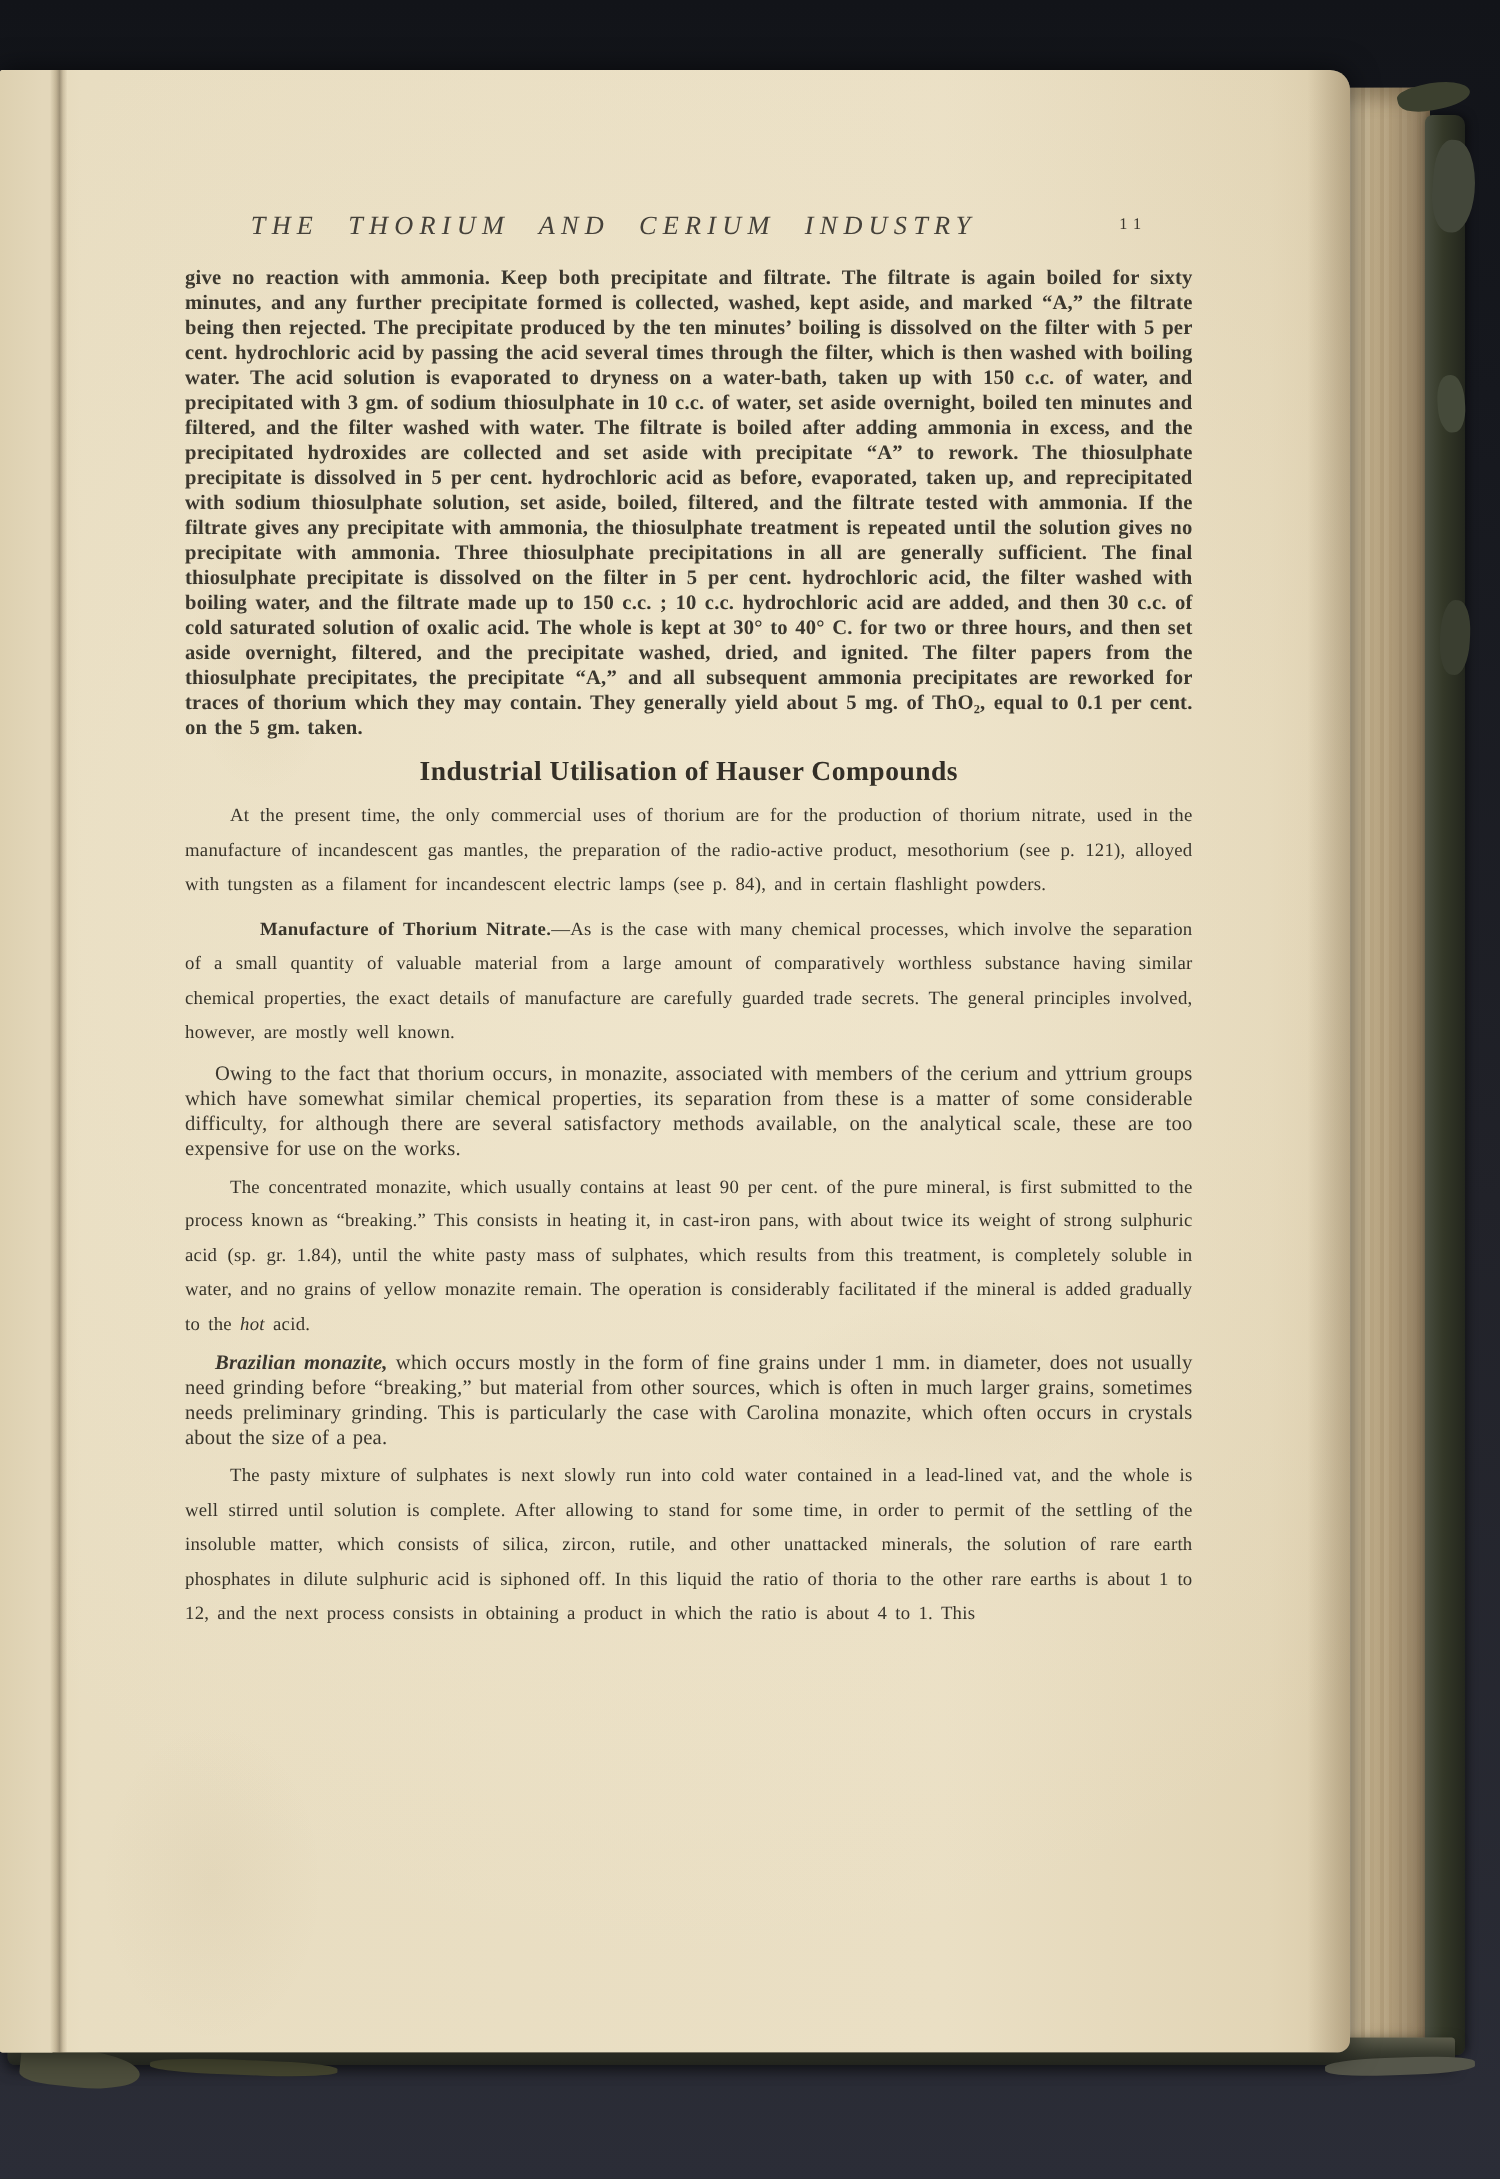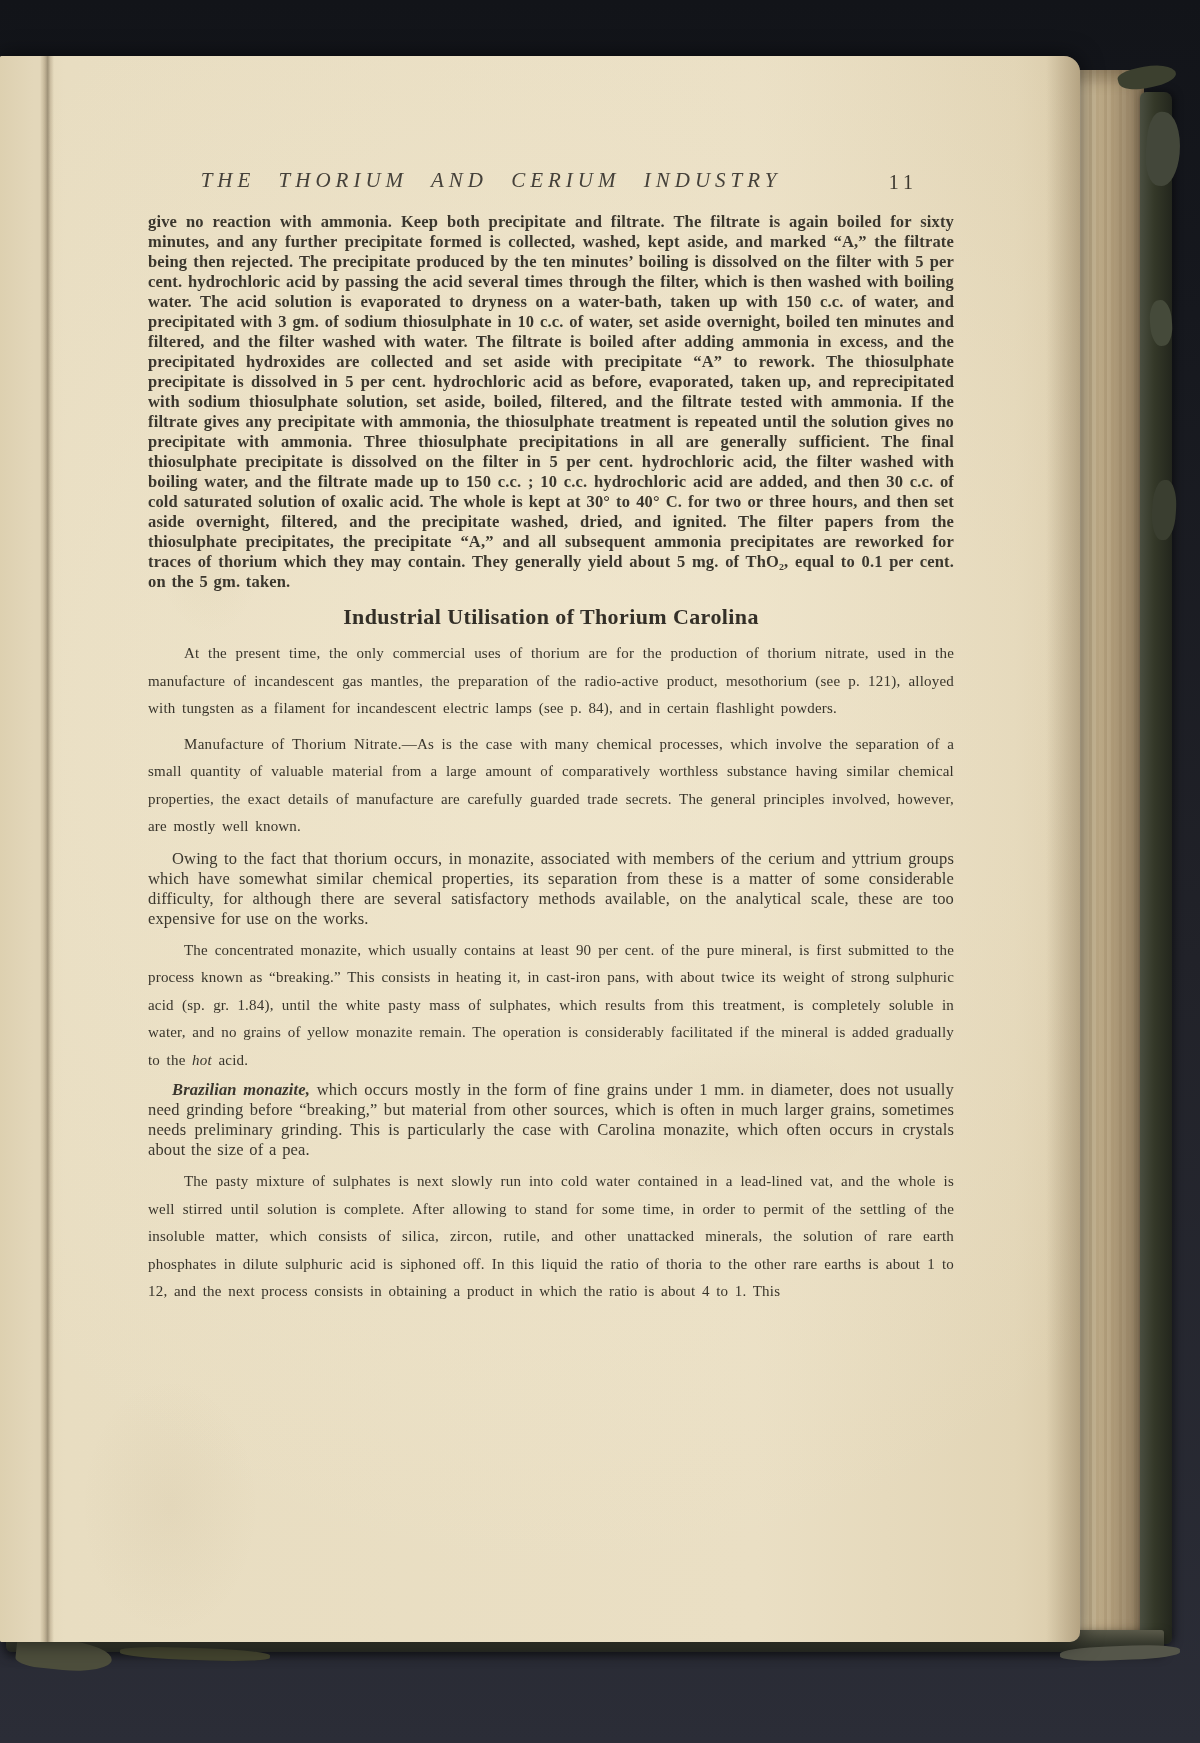--- a/index.html
+++ b/index.html
@@ -86,38 +86,38 @@
   .text-area {
     position: absolute; left: 148px; top: 0; width: 806px;
     color: #39352c;
   }
   .running-head { position: relative; margin-top: 112px; height: 30px; }
   .head-title {
     position: absolute; left: 343px; transform: translateX(-50%);
     font-style: italic; font-size: 21px; letter-spacing: 5px; word-spacing: 13px;
     color: #45413a; white-space: nowrap;
   }
-  .folio { position: absolute; right: 36px; top: 3px; font-size: 20px; letter-spacing: 5px; color: #3c382f; }
+  .folio { position: absolute; right: 36px; top: 3px; font-size: 13px; letter-spacing: 5px; color: #3c382f; }
 
   p { margin: 0; text-align: justify; }
   .fine { font-size: 16.5px; line-height: 20px; letter-spacing: .15px; word-spacing: 1.4px; color: #3b372e; }
   .body { font-size: 15px; line-height: 27.5px; letter-spacing: .2px; word-spacing: 2.6px; color: #38342b; }
 
   .cont { margin-top: 14px; font-weight: bold; }
   .footnote { text-indent: 26px; position: relative; }
   .fn-mark { font-size: 13px; color: #55503f; margin-right: 6px; }
   .section-heading {
     margin: 12px 0 10px 0; text-align: center;
     font-size: 22px; font-weight: 700; letter-spacing: .4px; color: #332f27;
   }
   .indent { text-indent: 36px; }
   .indent-sm { text-indent: 24px; }
   .mt-8 { margin-top: 8px; }
   .mt-6 { margin-top: 6px; }
-  .lead-bold { font-weight: 400; letter-spacing: .3px; }
+  .lead-bold { font-weight: 700; letter-spacing: .3px; margin-left: 24px; }
   .fine-bold { font-weight: 700; font-style: italic; }
   em { font-style: italic; }
 </style>
 </head>
 <body>
 
 <div class="scene">
 
   <div class="edge-stack"></div>
   <div class="cover-strip"></div>
@@ -140,21 +140,21 @@
     <div class="text-area">
 
       <div class="running-head">
         <span class="head-title">THE THORIUM AND CERIUM INDUSTRY</span>
         <span class="folio">11</span>
       </div>
 
       <p class="fine cont">give no reaction with ammonia.  Keep both precipitate and filtrate.  The filtrate is again boiled for sixty minutes, and any further precipitate formed is collected, washed, kept aside, and marked “A,” the filtrate being then rejected.  The precipitate produced by the ten minutes’ boiling is dissolved on the filter with 5 per cent. hydrochloric acid by passing the acid several times through the filter, which is then washed with boiling water.  The acid solution is evaporated to dryness on a water-bath, taken up with 150 c.c. of water, and precipitated with 3 gm. of sodium thiosulphate in 10 c.c. of water, set aside overnight, boiled ten minutes and filtered, and the filter washed with water.  The filtrate is boiled after adding ammonia in excess, and the precipitated hydroxides are collected and set aside with precipitate “A” to rework.  The thiosulphate precipitate is dissolved in 5 per cent. hydrochloric acid as before, evaporated, taken up, and reprecipitated with sodium thiosulphate solution, set aside, boiled, filtered, and the filtrate tested with ammonia.  If the filtrate gives any precipitate with ammonia, the thiosulphate treatment is repeated until the solution gives no precipitate with ammonia.  Three thiosulphate precipitations in all are generally sufficient.  The final thiosulphate precipitate is dissolved on the filter in 5 per cent. hydrochloric acid, the filter washed with boiling water, and the filtrate made up to 150 c.c. ; 10 c.c. hydrochloric acid are added, and then 30 c.c. of cold saturated solution of oxalic acid.  The whole is kept at 30° to 40° C. for two or three hours, and then set aside overnight, filtered, and the precipitate washed, dried, and ignited.  The filter papers from the thiosulphate precipitates, the precipitate “A,” and all subsequent ammonia precipitates are reworked for traces of thorium which they may contain.  They generally yield about 5 mg. of ThO₂, equal to 0.1 per cent. on the 5 gm. taken.</p>
 
 
-      <h2 class="section-heading">Industrial Utilisation of Thorium Carolina</h2>
+      <h2 class="section-heading">Industrial Utilisation of Hauser Compounds</h2>
 
       <p class="body indent">At the present time, the only commercial uses of thorium are for the production of thorium nitrate, used in the manufacture of incandescent gas mantles, the preparation of the radio-active product, mesothorium (see p. 121), alloyed with tungsten as a filament for incandescent electric lamps (see p. 84), and in certain flashlight powders.</p>
 
       <p class="body indent mt-8"><span class="lead-bold">Manufacture of Thorium Nitrate.</span><span>—As is the case with many chemical processes, which involve the separation of a small quantity of valuable material from a large amount of comparatively worthless substance having similar chemical properties, the exact details of manufacture are carefully guarded trade secrets.  The general principles involved, however, are mostly well known.</span></p>
 
       <p class="fine indent-sm mt-8">Owing to the fact that thorium occurs, in monazite, associated with members of the cerium and yttrium groups which have somewhat similar chemical properties, its separation from these is a matter of some considerable difficulty, for although there are several satisfactory methods available, on the analytical scale, these are too expensive for use on the works.</p>
 
 
       <p class="body indent mt-8"><span>The concentrated monazite, which usually contains at least 90 per cent. of the pure mineral, is first submitted to the process known as “breaking.”  This consists in heating it, in cast-iron pans, with about twice its weight of strong sulphuric acid (sp. gr. 1.84), until the white pasty mass of sulphates, which results from this treatment, is completely soluble in water, and no grains of yellow monazite remain.  The operation is considerably facilitated if the mineral is added gradually to the </span><em>hot</em><span> acid.</span></p>
 

